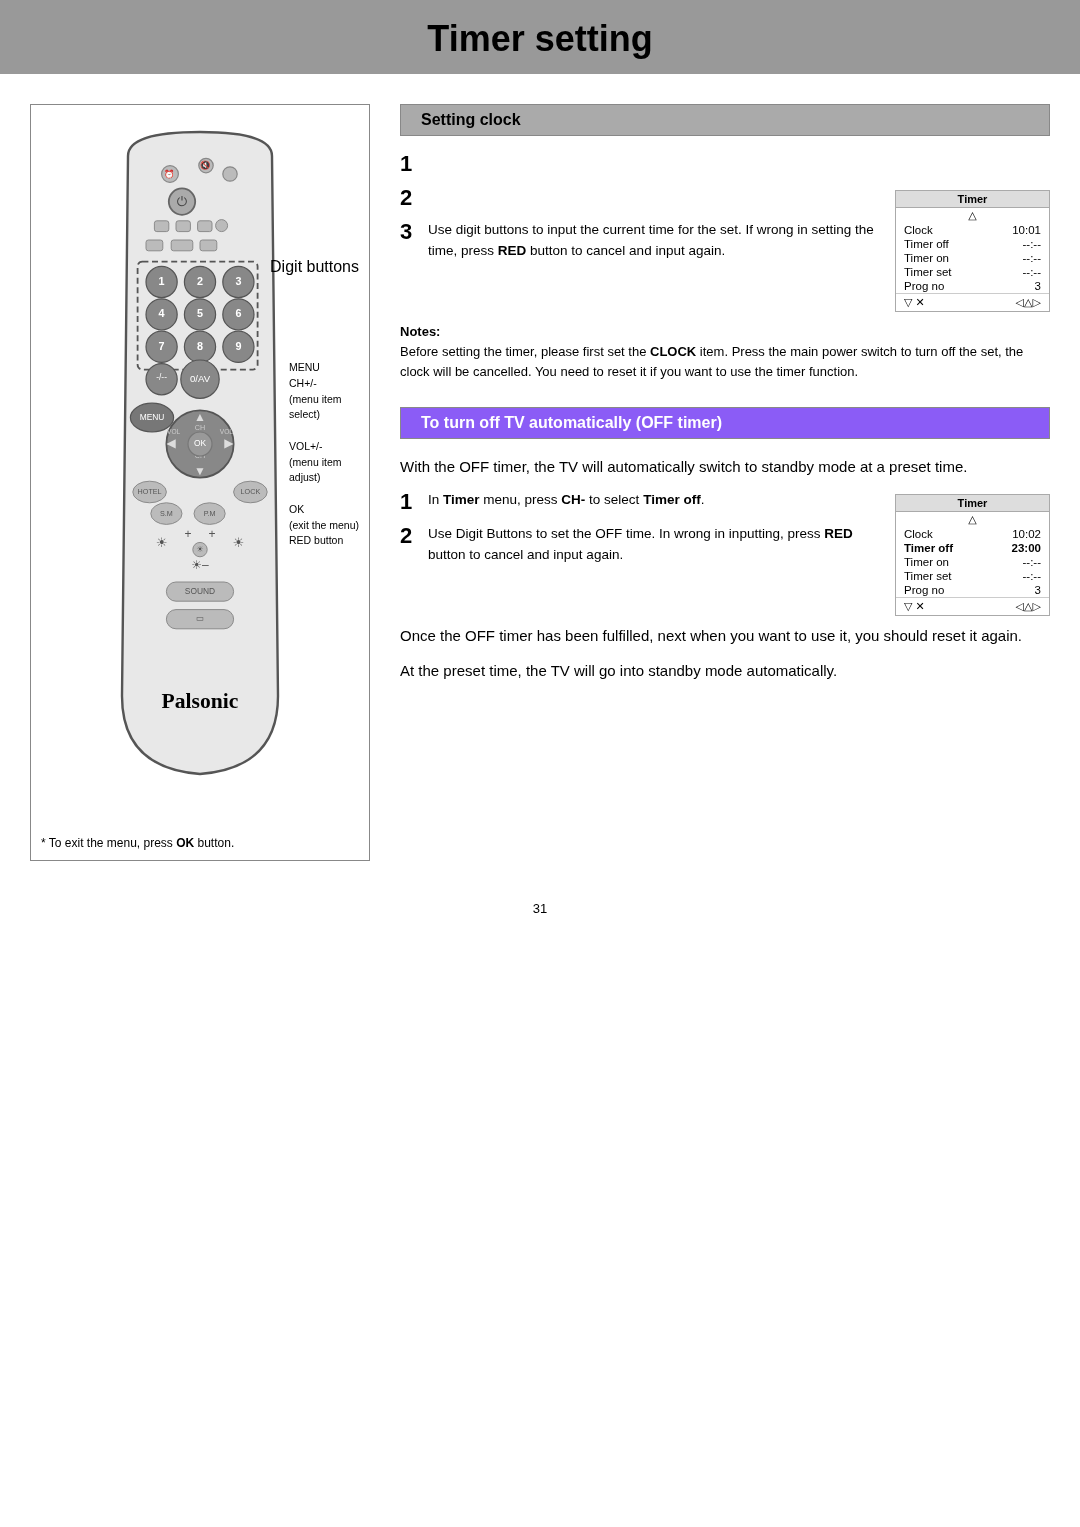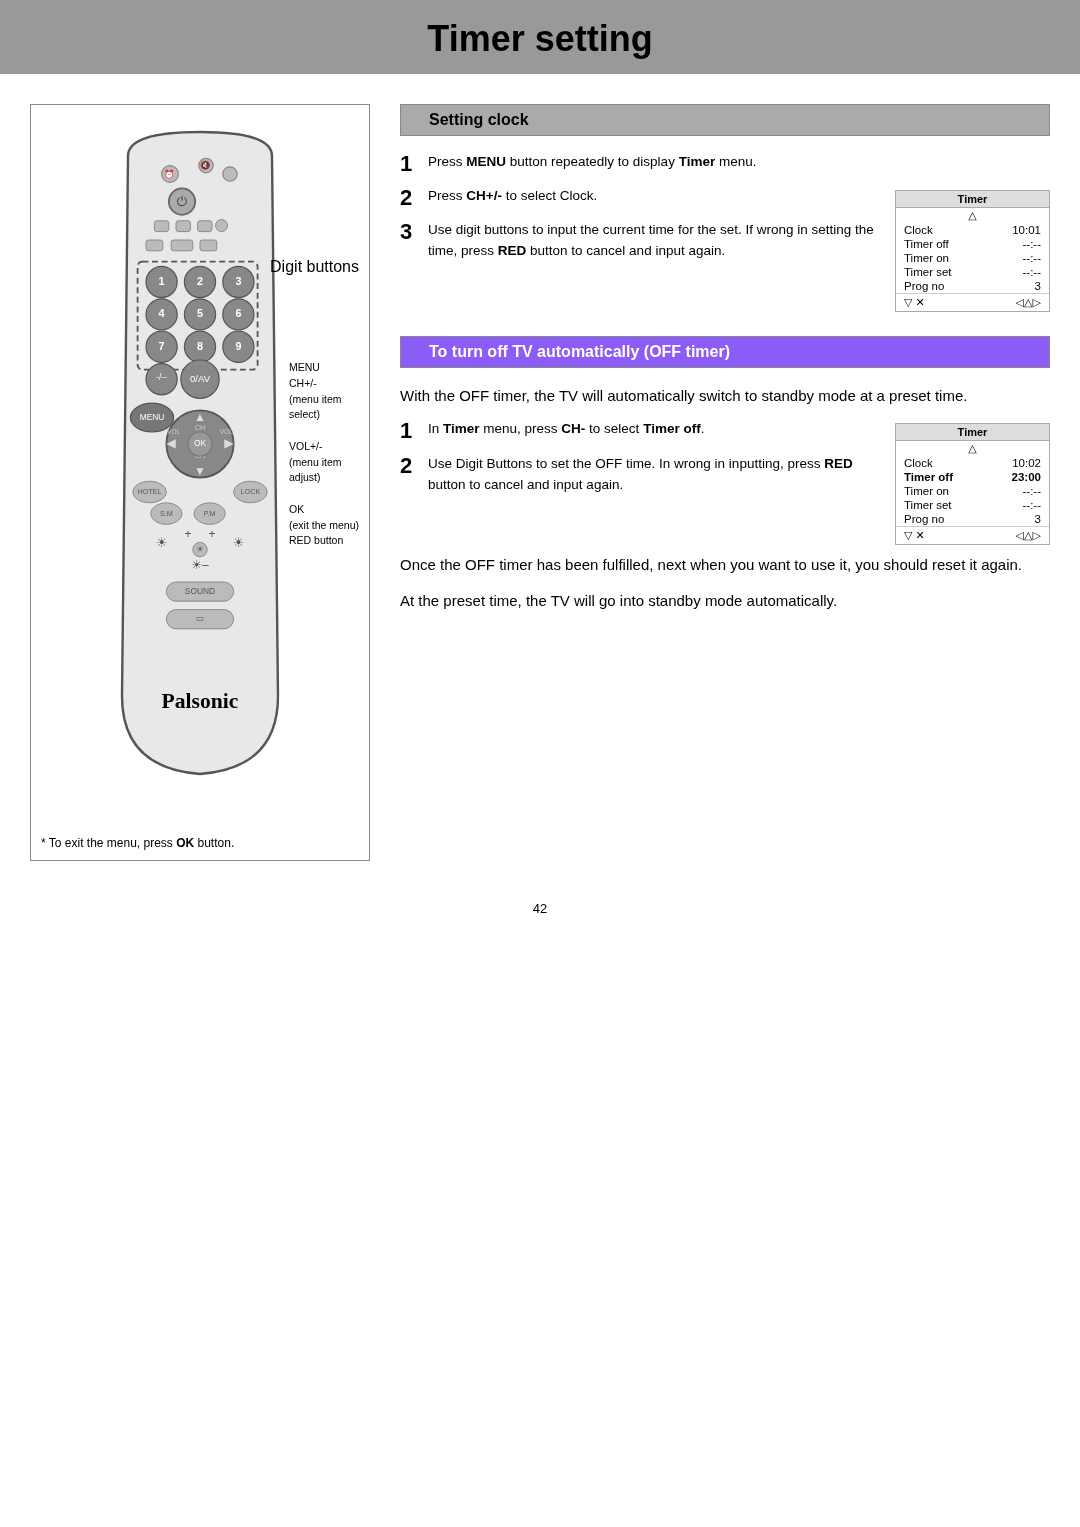--- a/index.html
+++ b/index.html
@@ -59,21 +59,21 @@
     }
 
     
     .right-col {
       flex: 1;
     }
 
     
     .section-header {
       background: #aaa;
-      padding: 6px 28px;
+      padding: 6px 20px;
       font-size: 16px;
       font-weight: bold;
       margin-bottom: 16px;
       border: 1px solid #888;
     }
 
     
     .step {
       display: flex;
       gap: 8px;
@@ -321,33 +321,27 @@
   </div>
 
   <div class="right-col">
 
     <div class="section-header">
       <span>Setting clock</span>
     </div>
 
     <div class="step">
       <div class="step-num">1</div>
-      <div class="step-text">
-        Press <b>MENU</b> button repeatedly to display <b>Timer</b> menu.
-      </div>
     </div>
 
     <div style="display:flex; gap:20px; align-items:flex-start; margin-bottom:8px;">
       <div style="flex:1;">
 
         <div class="step">
           <div class="step-num">2</div>
-          <div class="step-text">
-            Press <b>CH+/-</b> to select Clock.
-          </div>
         </div>
 
         <div class="step">
           <div class="step-num">3</div>
           <div class="step-text">
             Use digit buttons to input the current time for the set. If wrong in setting the time, press <b>RED</b> button to cancel and input again.
           </div>
         </div>
       </div>
 
@@ -374,20 +368,24 @@
           <span>Prog no</span>
           <span>3</span>
         </div>
         <div class="timer-box-arrow-row">
           <span>▽ ✕</span>
           <span>◁△▷</span>
         </div>
       </div>
     </div>
 
+    <div class="notes-section">
+      <b>Notes:</b><br>
+      Before setting the timer, please first set the <b>CLOCK</b> item. Press the main power switch to turn off the set, the clock will be cancelled. You need to reset it if you want to use the timer function.
+    </div>
 
     <div class="section2">
       <div class="section-header">
         <span>To turn off TV automatically (OFF timer)</span>
       </div>
 
       <div class="desc-text">
         <span>With the OFF timer, the TV will automatically switch to standby mode at a preset time.</span>
       </div>
 
@@ -445,14 +443,14 @@
 
       <div class="desc-text">
         <span>At the preset time, the TV will go into standby mode automatically.</span>
       </div>
     </div>
 
   </div>
 </div>
 
 <div class="page-number">
-  <span>42</span>
+  <span>31</span>
 </div>
 
 </body></html>

